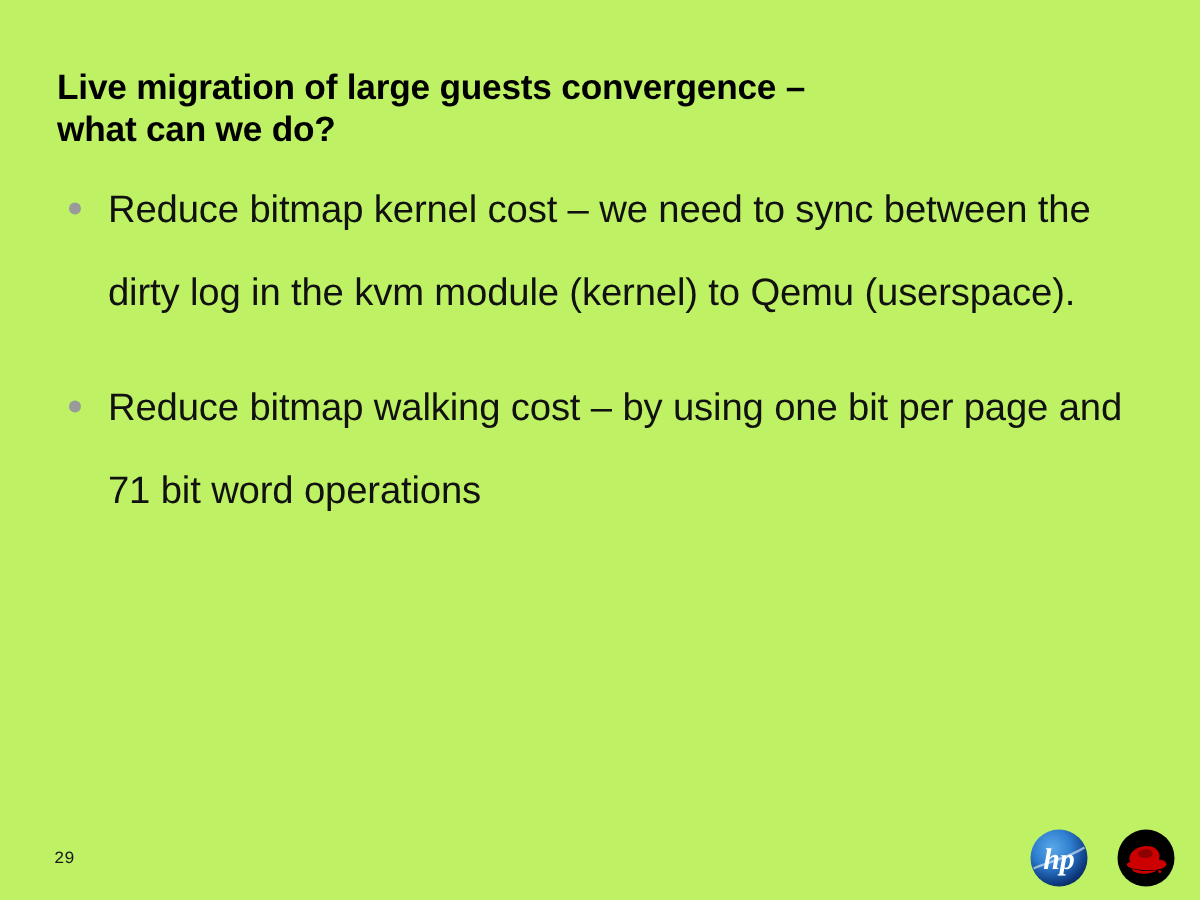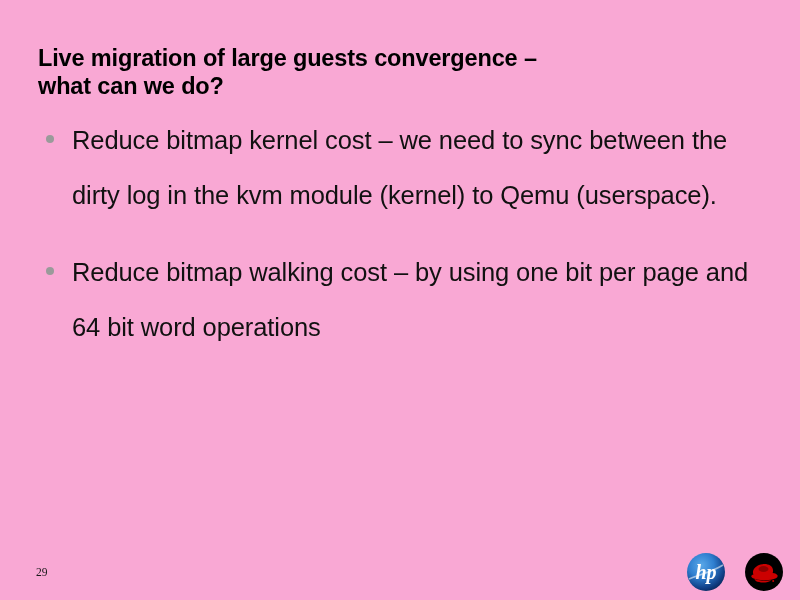--- a/index.html
+++ b/index.html
@@ -11,21 +11,21 @@
     height: 600px;
     background: #fbfaf8;
     font-family: "Liberation Sans", sans-serif;
     overflow: hidden;
   }
 
   #slide {
     position: relative;
     width: 800px;
     height: 600px;
-    background: #f9a8d4;
+    background: #bef264;
     box-sizing: border-box;
   }
 
   
   #slide-title {
     position: absolute;
     left: 38px;
     top: 28px;
     width: 700px;
     font-family: "Liberation Sans", sans-serif;
@@ -68,21 +68,21 @@
   }
   .bullet-text {
     display: block;
   }
 
   
   #page-number {
     position: absolute;
     left: 36px;
     top: 566px;
-    font-family: Liberation Serif, serif;
+    font-family: Liberation Mono, monospace;
     font-size: 11.5px;
     color: #1a1a1a;
     text-align: center;
   }
 
   
   #logo-strip {
     position: absolute;
     left: 682px;
     top: 548px;
@@ -107,21 +107,21 @@
   <h1 id="slide-title">Live migration of large guests convergence –
 what can we do?</h1>
 
   <ul id="bullet-list">
     <li class="bullet-item">
       <span class="bullet-marker"></span>
       <span class="bullet-text">Reduce bitmap kernel cost – we need to sync between the dirty log in the kvm module (kernel) to Qemu (userspace).</span>
     </li>
     <li class="bullet-item">
       <span class="bullet-marker"></span>
-      <span class="bullet-text">Reduce bitmap walking cost – by using one bit per page and 64 bit word operations</span>
+      <span class="bullet-text">Reduce bitmap walking cost – by using one bit per page and 71 bit word operations</span>
     </li>
   </ul>
 
   <div id="page-number">29</div>
 
   <div id="logo-strip">
 
     <div class="logo" id="hp-logo">
       <svg width="40" height="40" viewBox="0 0 40 40" aria-hidden="true">
         <defs>

